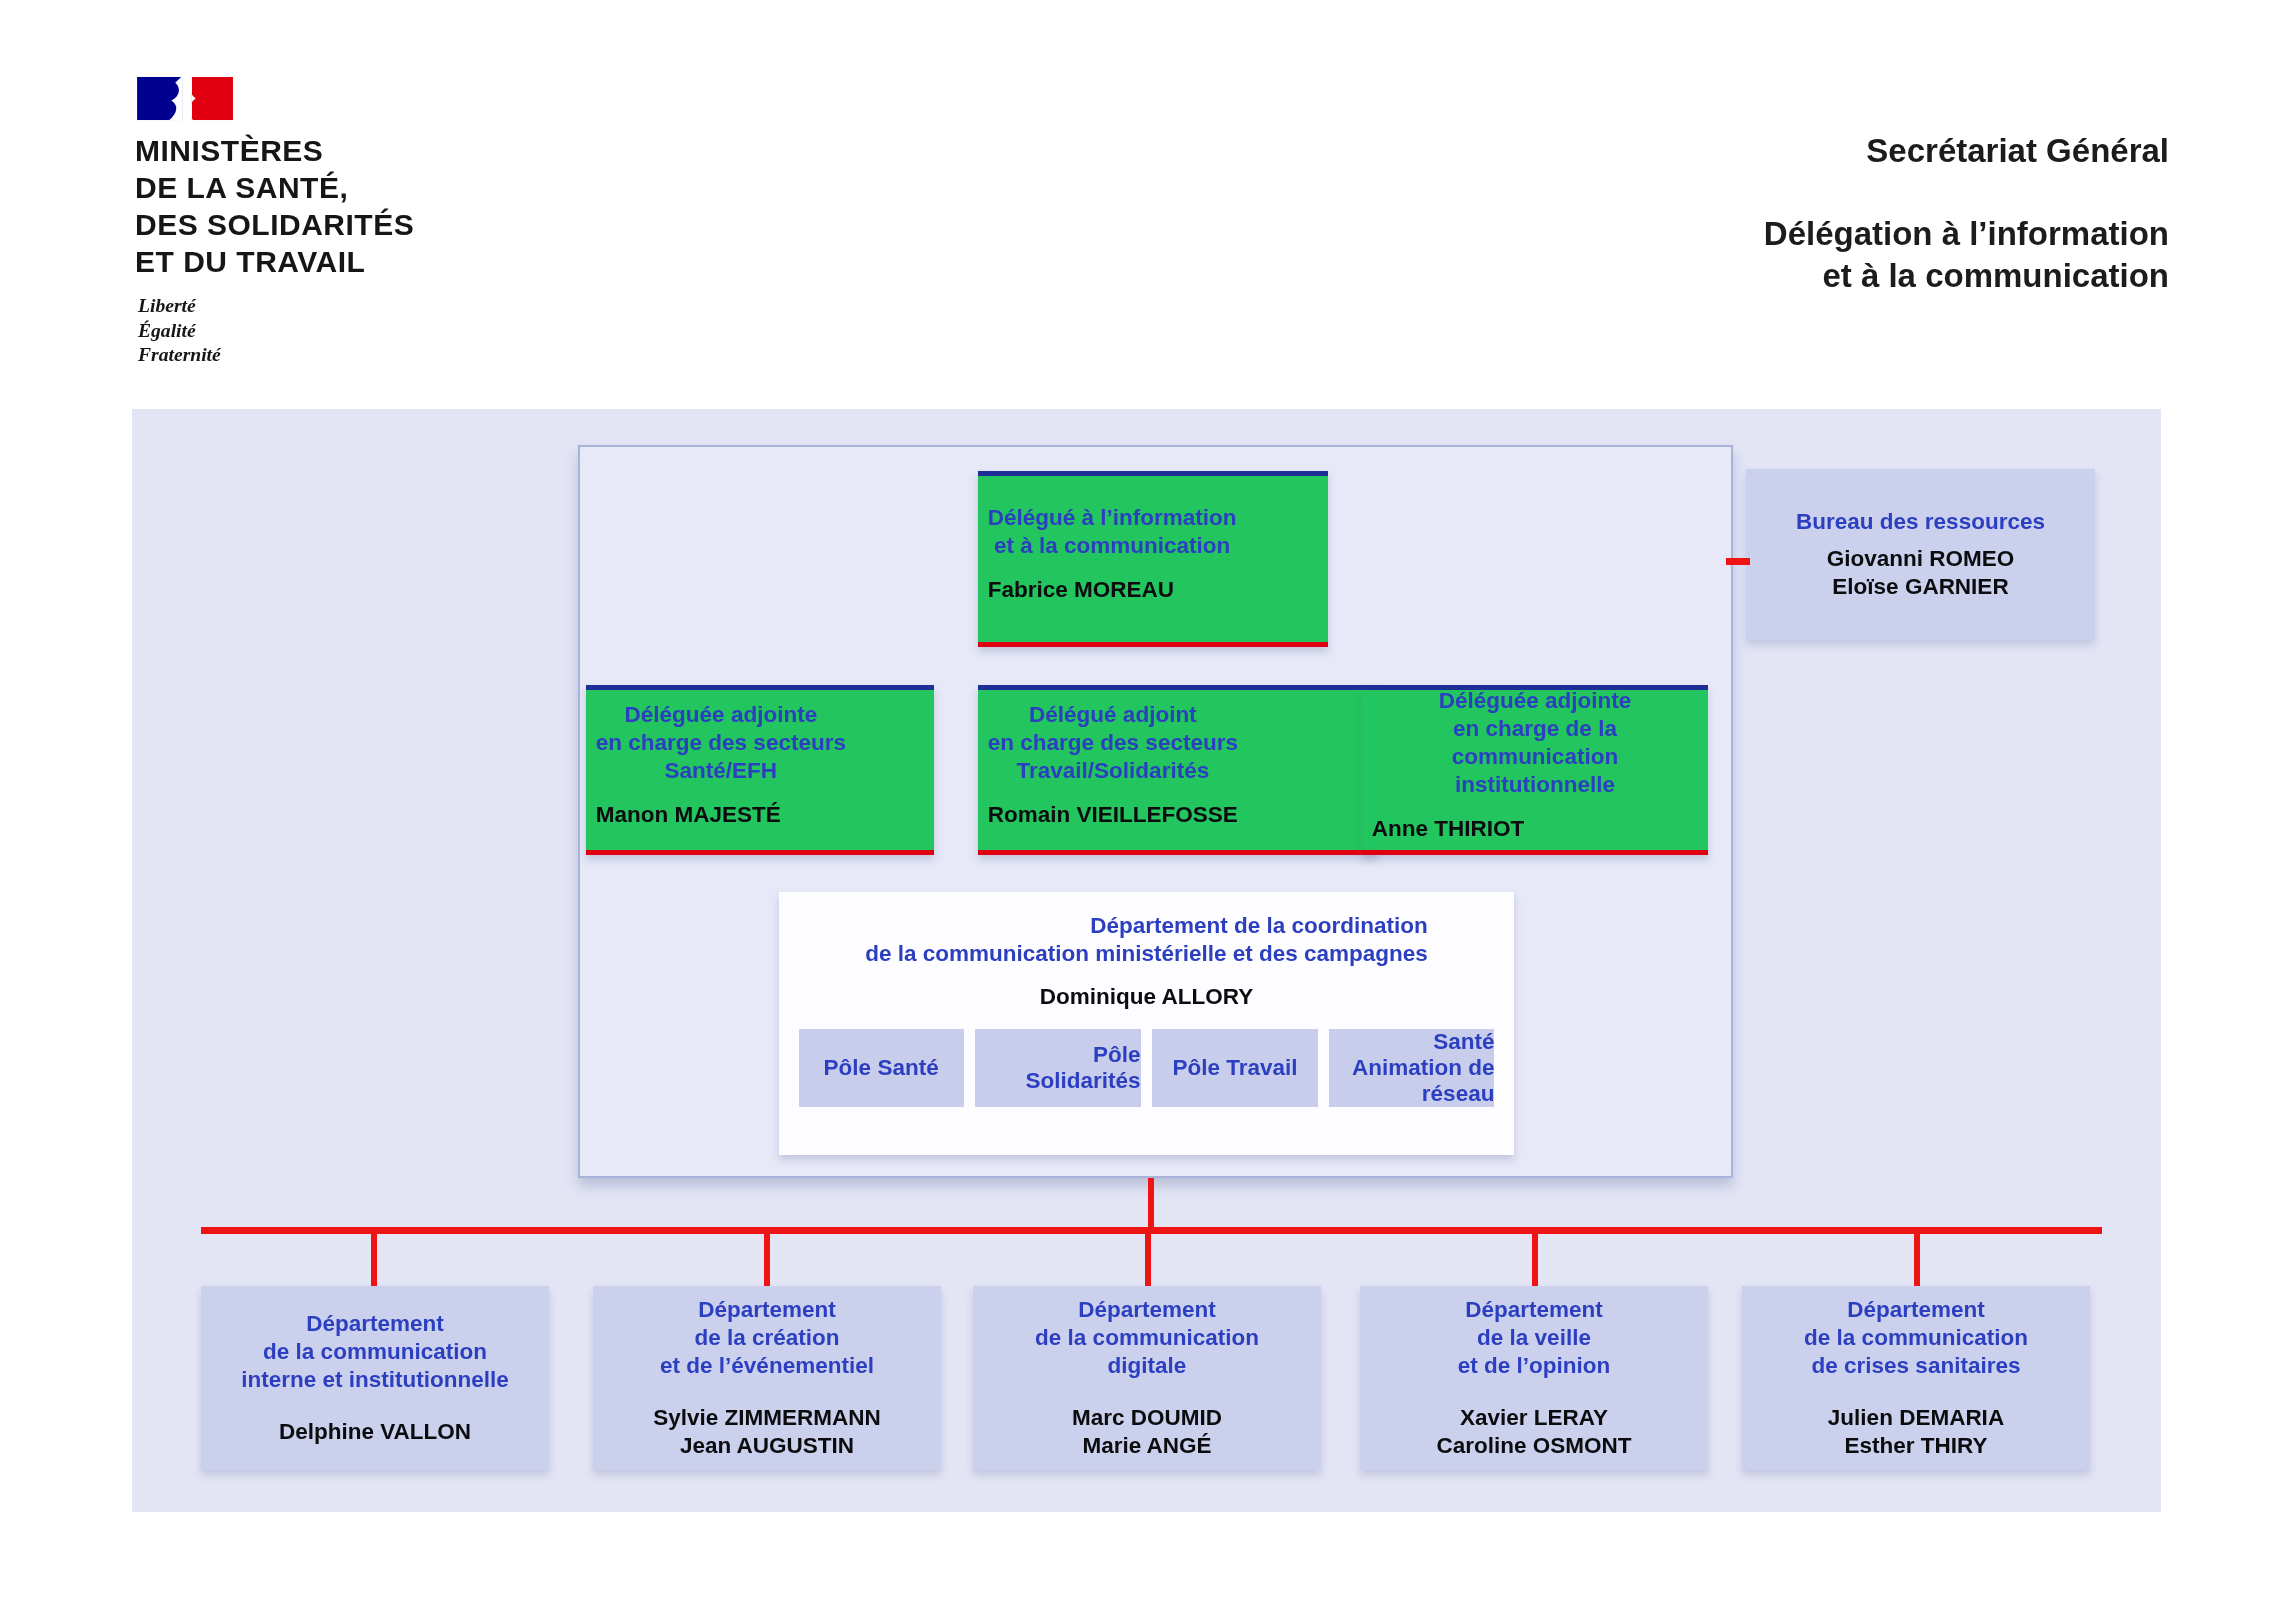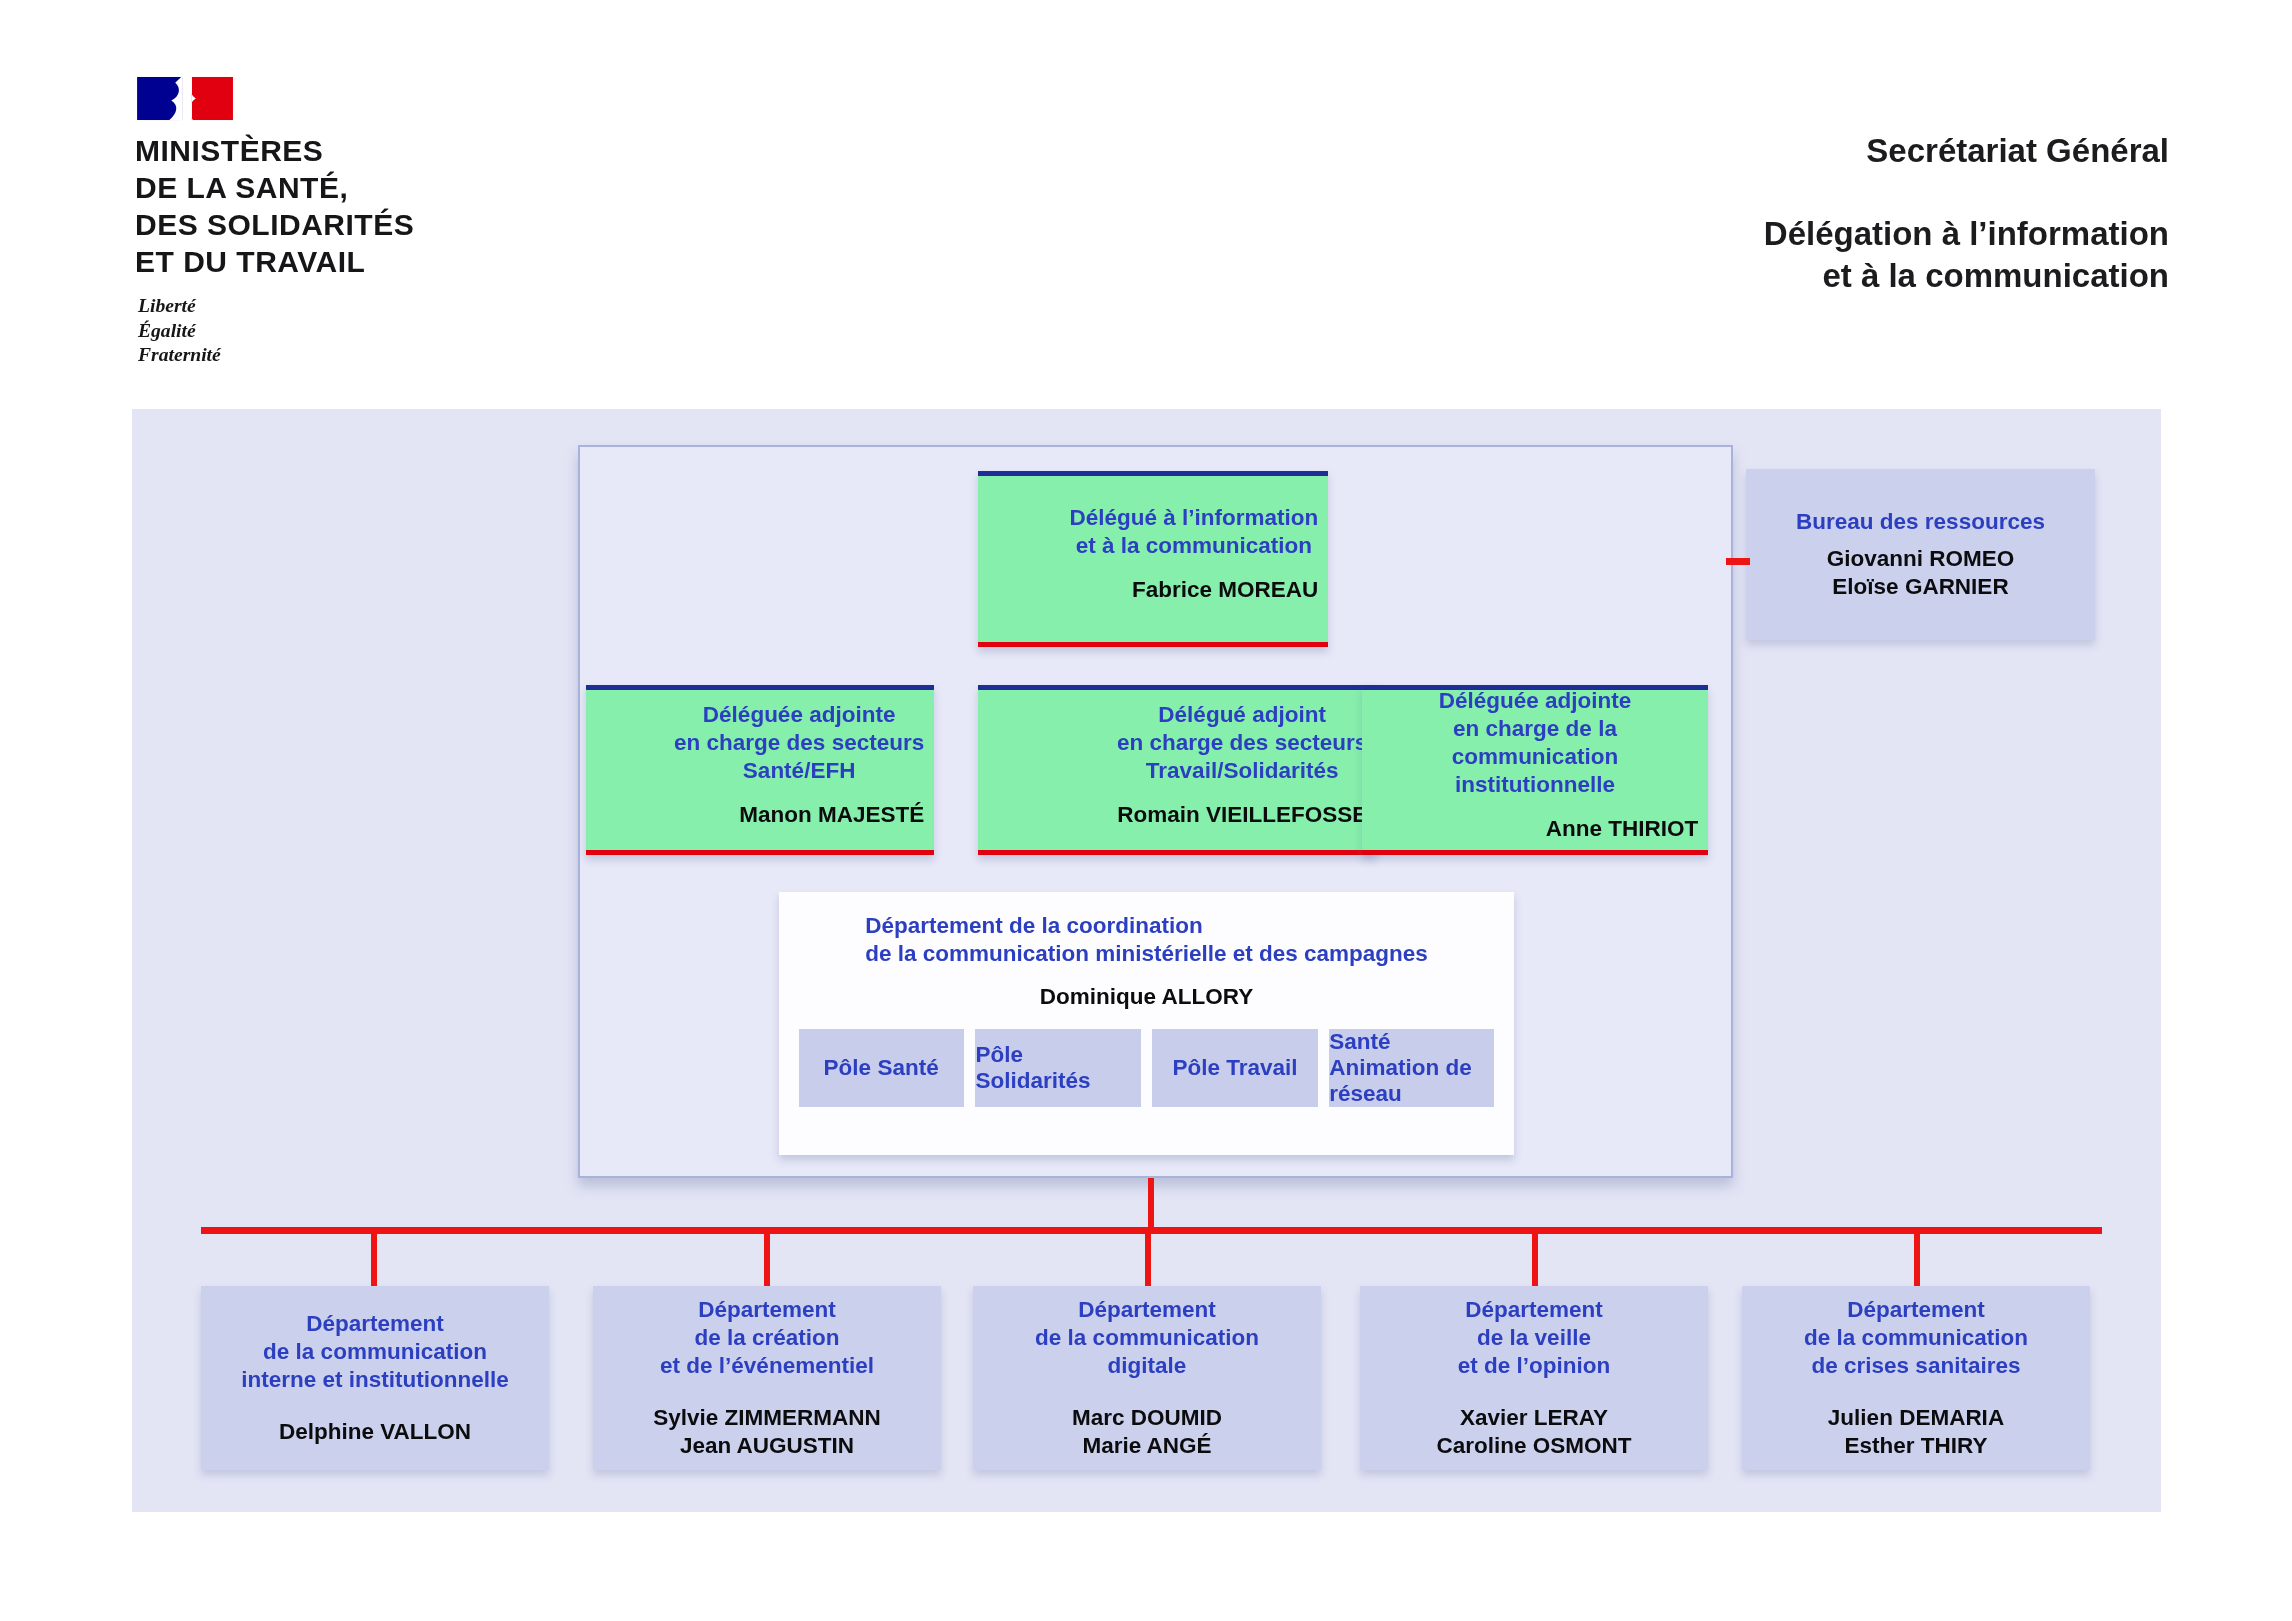--- a/index.html
+++ b/index.html
@@ -24,43 +24,43 @@
   .hdr-secretariat{font-size:33px;font-weight:bold;}
   .hdr-delegation{margin-top:43px;font-size:33px;line-height:42px;font-weight:bold;white-space:pre-line;}
   
   .chart{position:absolute;left:132px;top:387px;width:2029px;height:1103px;background:#e3e5f5;}
   .container-box{
     position:absolute;left:446px;top:36px;width:1155px;height:733px;
     border:2.9px solid #a9b3da;background:#e7e9f8;box-sizing:border-box;
     box-shadow:0 7.8px 11.8px rgba(110,120,165,.35);
   }
   .white-box{
-    position:absolute;background:#86efac;box-sizing:border-box;
+    position:absolute;background:#22c55e;box-sizing:border-box;
     border-top:5.9px solid #1f2d96;border-bottom:5.9px solid #e1000f;
     box-shadow:0 4.9px 7.8px rgba(110,120,165,.30);
-    display:flex;flex-direction:column;align-items:flex-end;justify-content:center;
+    display:flex;flex-direction:column;align-items:flex-start;justify-content:center;
     row-gap:15.7px;text-align:center;padding:5.9px 9.8px 15.7px 9.8px;
   }
   .head-box{left:846px;top:62px;width:350px;height:176px;}
   .dep-a{left:454px;top:276px;width:348px;height:170px;}
   .dep-b{left:846px;top:276px;width:399px;height:170px;}
   .dep-c{left:1230px;top:276px;width:346px;height:170px;}
   .box-title{color:#2c3fc0;font-weight:bold;font-size:22.5px;line-height:28px;white-space:pre-line;}
   .box-name{color:#0c0c0e;font-weight:bold;font-size:22.5px;line-height:28px;white-space:pre-line;}
   .lav-box{
     position:absolute;background:#cbd1ed;box-sizing:border-box;
     box-shadow:0 4.9px 7.8px rgba(110,120,165,.28);
     display:flex;flex-direction:column;align-items:center;justify-content:center;
     row-gap:21.6px;text-align:center;padding:7.8px 11.8px;
   }
   .bureau-box{left:1614px;top:60px;width:349px;height:171px;row-gap:9.8px;}
   .coord-box{
     position:absolute;left:647px;top:483px;width:735px;height:263px;background:#fdfdff;
     box-sizing:border-box;box-shadow:0 4.9px 7.8px rgba(110,120,165,.30);
-    display:flex;flex-direction:column;align-items:center;text-align:left;
+    display:flex;flex-direction:column;align-items:center;text-align:right;
     padding:19.6px 19.6px 17.6px 19.6px;
   }
   .coord-name{margin-top:15.7px;}
   .pole-grid{
     margin-top:17.6px;width:100%;flex:1;
     display:grid;grid-template-columns:1fr 1fr 1fr 1fr;grid-template-rows:1fr 1fr;gap:11.8px;
   }
   .pole{
     background:#c7cdeb;display:flex;align-items:center;justify-content:center;
     color:#2c3fc0;font-weight:bold;font-size:22.5px;

